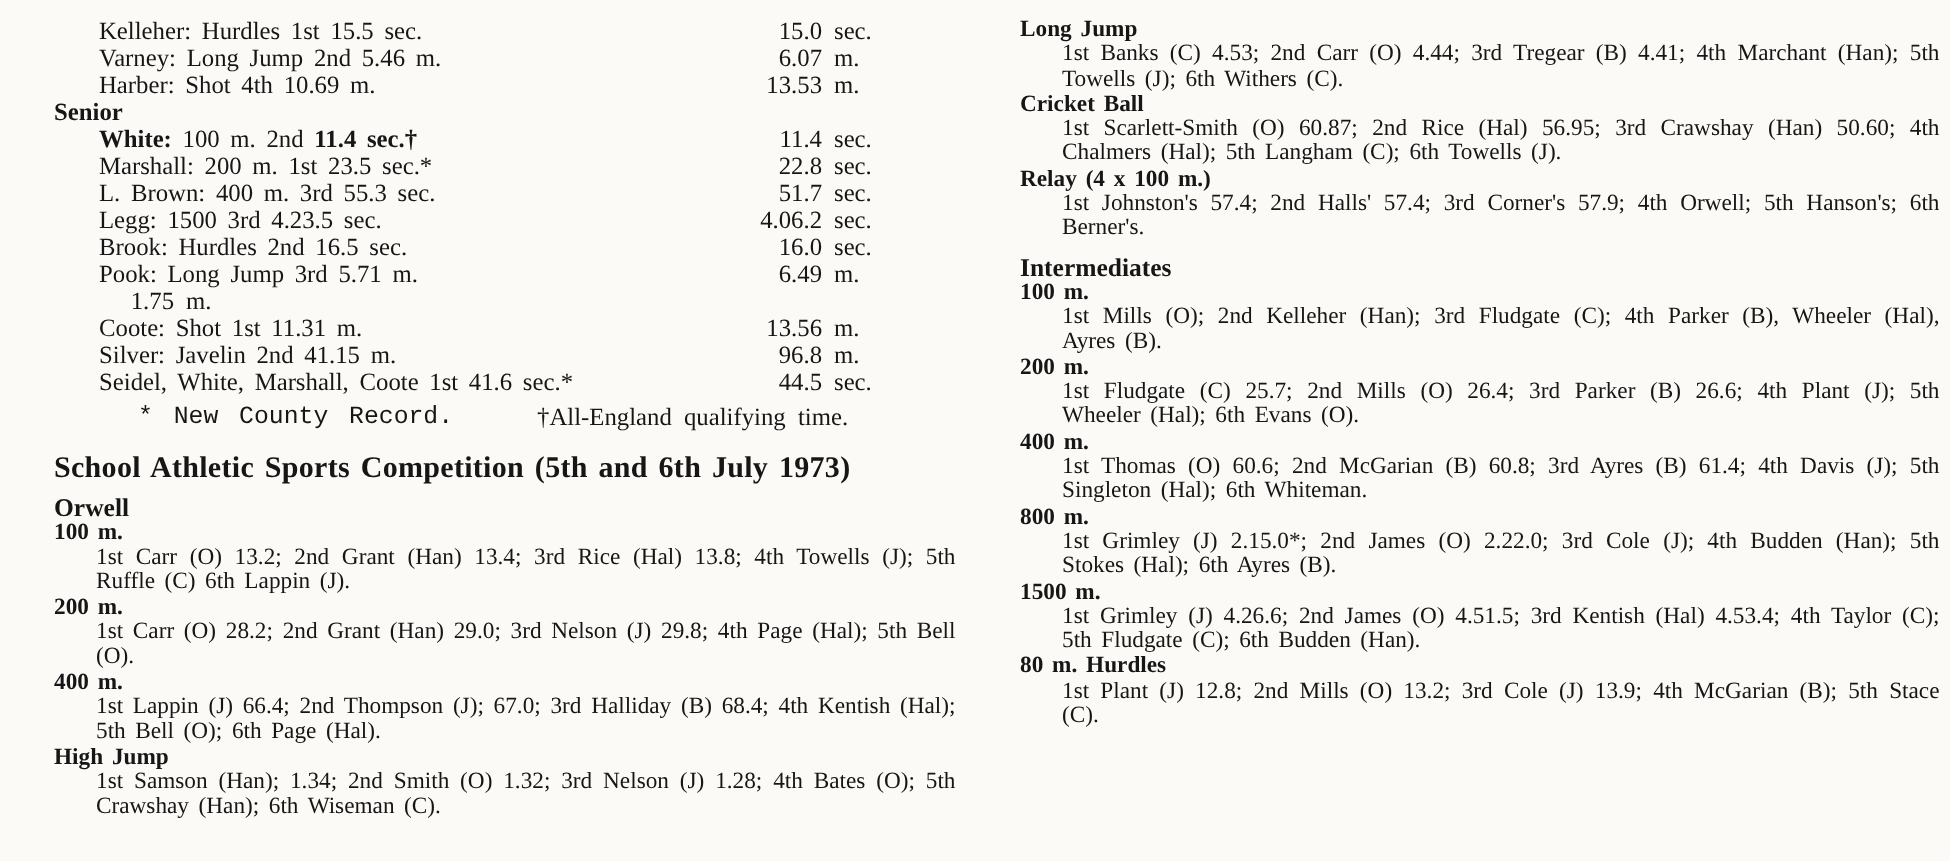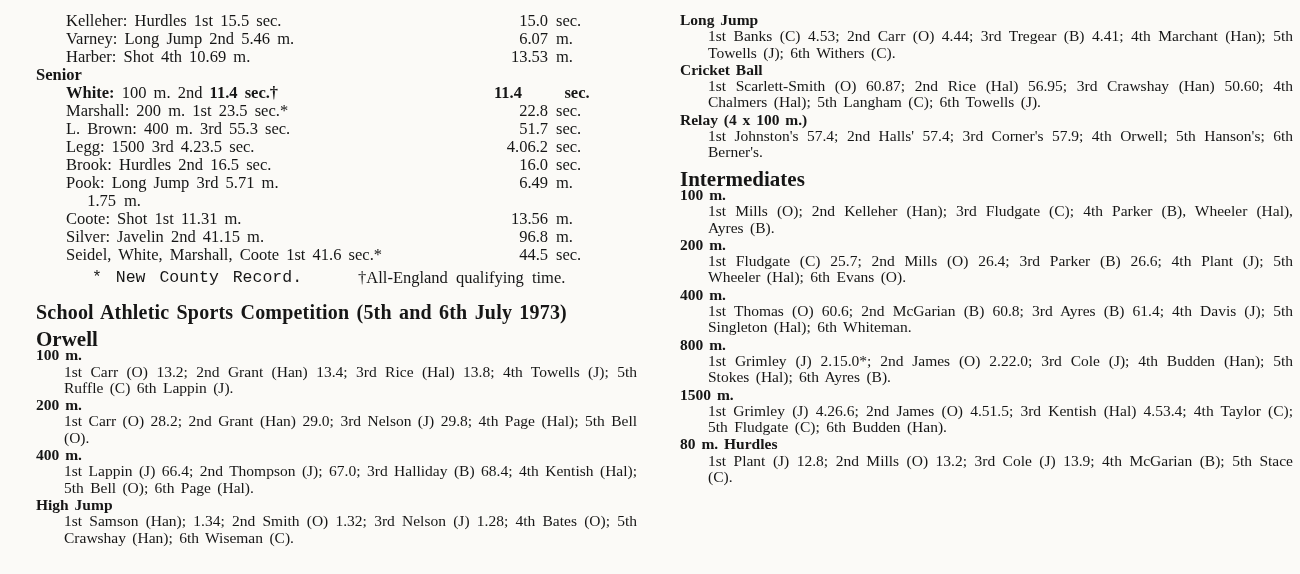--- a/index.html
+++ b/index.html
@@ -15,34 +15,34 @@
   .col-right{width:614px;margin-left:42px;flex:none;}
 
   
   .records{font-size:16.5px;line-height:18px;word-spacing:3px;}
   .rec-row{display:flex;margin-right:40px;}
   .rec-name{flex:1;padding-left:30px;white-space:nowrap;overflow:hidden;}
   .rec-num{width:80px;text-align:right;white-space:nowrap;flex:none;}
   .rec-unit{width:42px;padding-left:8px;white-space:nowrap;flex:none;}
   .sec-head{font-weight:bold;}
   .relay-head{margin-top:11px;}
-  .bold{font-weight:bold;text-align:center;}
+  .bold{font-weight:normal;}
   b{font-weight:bold;}
   .footnote{display:flex;padding-left:56px;margin-top:5px;word-spacing:4px;}
   .footnote .fl{margin-right:56px;font-family:Liberation Mono, monospace;}
 
   
   .title{
     font-weight:bold;font-size:20px;line-height:23px;
     margin:14px 0 7px 0;letter-spacing:0.2px;word-spacing:2px;
   }
 
   
   .results-text{font-size:15.5px;line-height:16.3px;}
-  .group-head{font-weight:bold;font-size:21px;line-height:16.3px;}
+  .group-head{font-weight:bold;font-size:17px;line-height:16.3px;}
   .event{margin:0 0 1px 0;}
   .event-head{font-weight:bold;word-spacing:2px;}
   .event-body{
     margin:0;padding-left:28px;padding-right:1px;
     text-align:justify;word-spacing:2.5px;
   }
   .col-right .group-head.intermediates{margin-top:10px;}
 </style>
 </head>
 <body>

